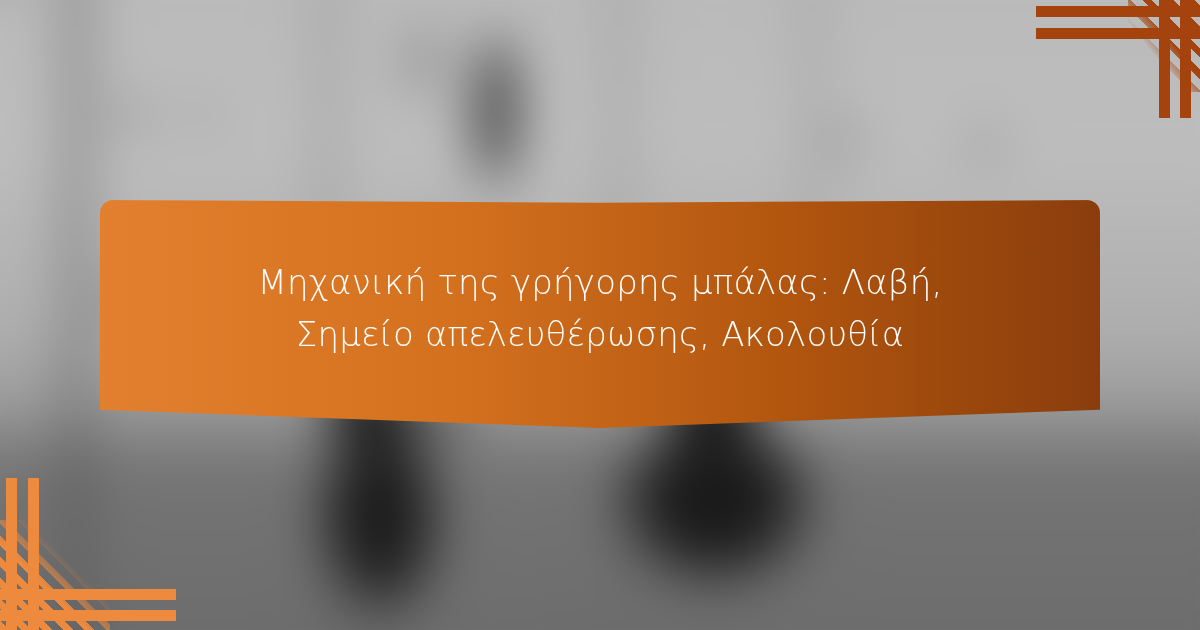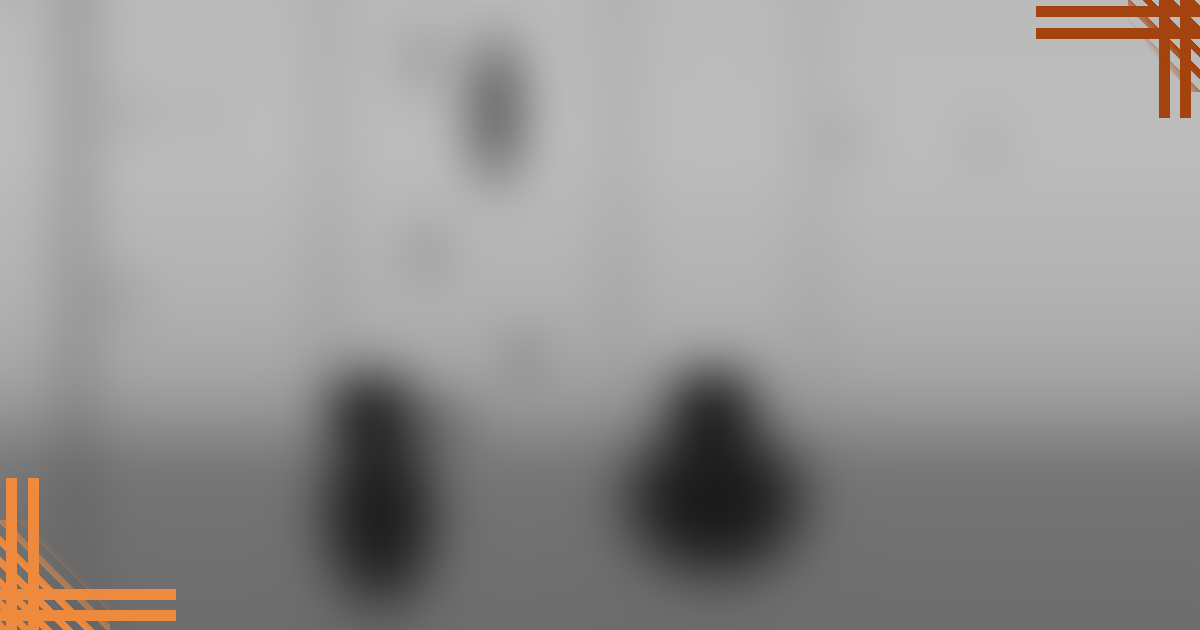--- a/index.html
+++ b/index.html
@@ -140,14 +140,18 @@
   </div>
 
   <div class="corner corner-bl">
     <div class="bar-v1" style="background:#ed8a3e"></div>
     <div class="bar-v2" style="background:#ed8a3e"></div>
     <div class="bar-h1" style="background:#ed8a3e"></div>
     <div class="bar-h2" style="background:#ed8a3e"></div>
     <div class="hatch"></div>
   </div>
 
+  <div class="banner">
+    <div class="banner-title">Μηχανική της γρήγορης μπάλας: Λαβή,
+Σημείο απελευθέρωσης, Ακολουθία</div>
+  </div>
 
 </div>
 
 </body></html>

